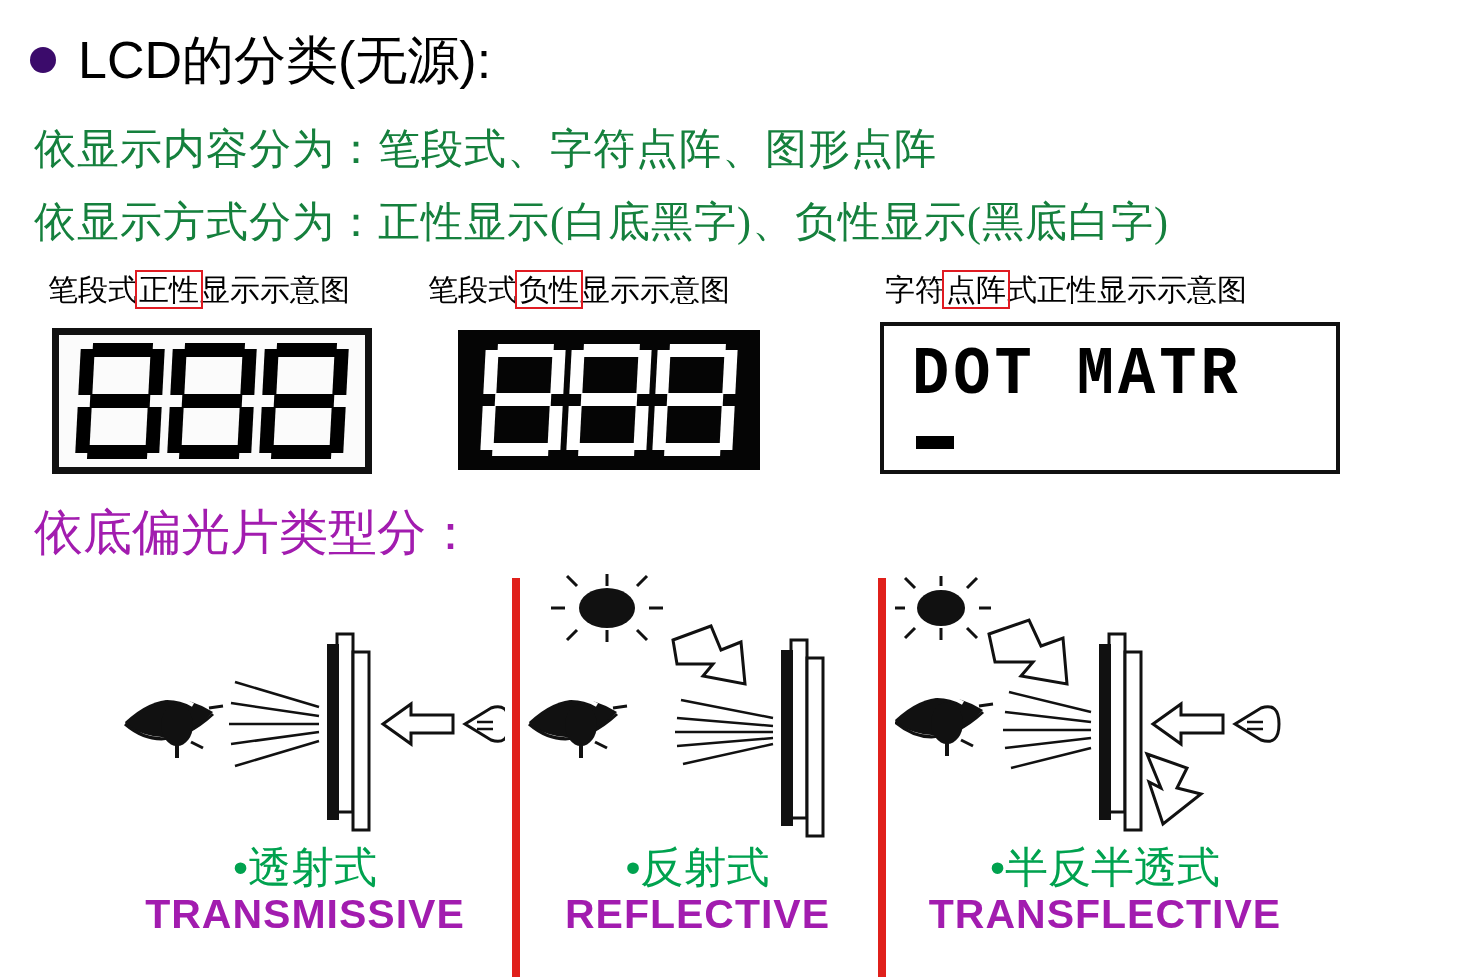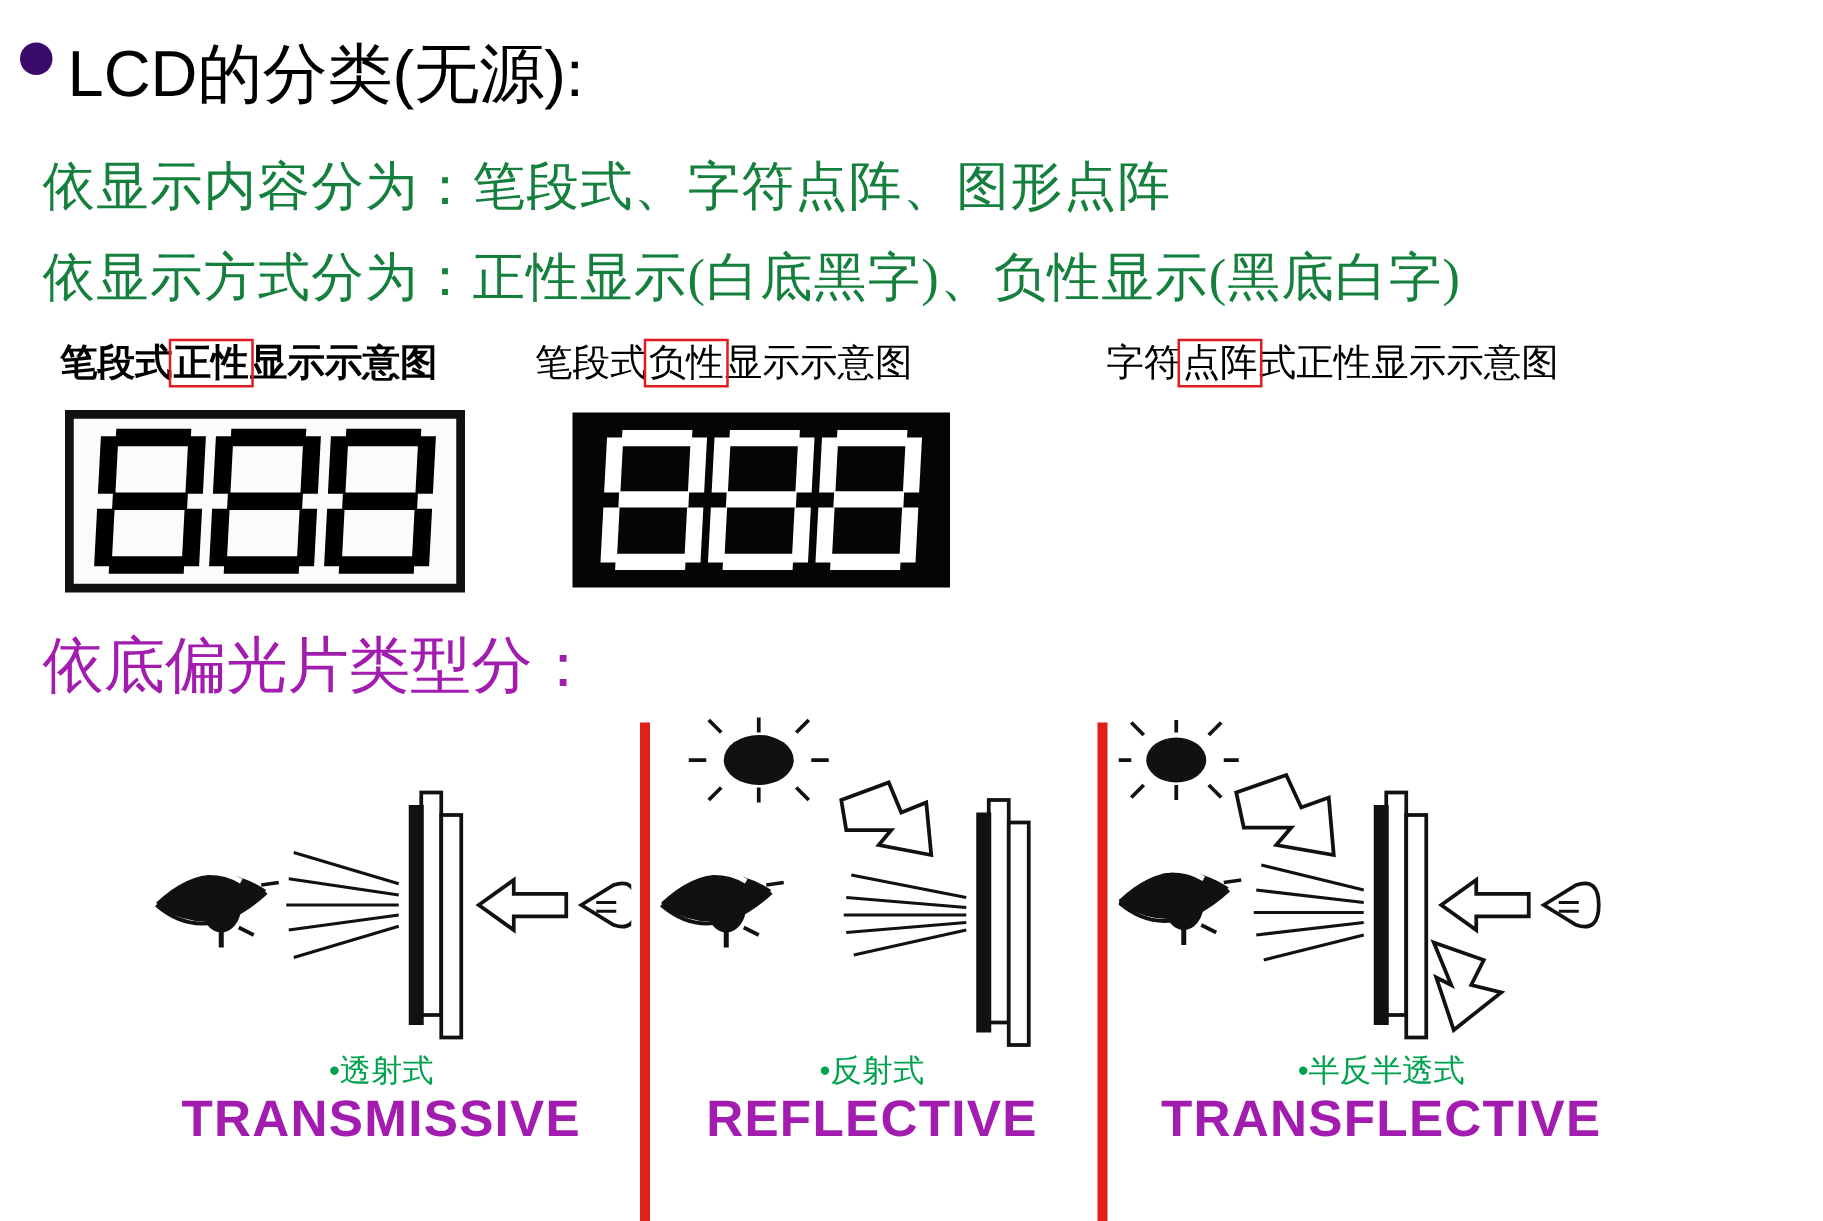--- a/index.html
+++ b/index.html
@@ -7,22 +7,22 @@
     width:1458px;height:977px;
     background:#ffffff;
     font-family:"Liberation Serif", serif;
     overflow:hidden;
     position:relative;
   }
   .slide{position:relative;width:1458px;height:977px;}
 
   
   .title-row{
-    position:absolute;left:16px;top:34px;
-    display:flex;align-items:flex-start;gap:12px;
+    position:absolute;left:30px;top:34px;
+    display:flex;align-items:center;gap:22px;
   }
   .bullet{
     width:26px;height:26px;border-radius:50%;
     background:#3B0B6B;flex:0 0 auto;
   }
   .title-text{
     font-family:"Liberation Sans", sans-serif;
     font-size:52px;color:#000;line-height:1;white-space:nowrap;
   }
   .line2,.line3{
@@ -37,21 +37,21 @@
   .cap{
     position:absolute;
     font-family:"Liberation Serif", serif;
     font-size:30px;color:#000;white-space:nowrap;
   }
   .cap .boxed{
     outline:2.5px solid #E01B22;
     outline-offset:1px;
     padding:0 1px;
   }
-  #cap-positive{left:48px;top:270px;font-weight:bold;}
+  #cap-positive{left:48px;top:270px;}
   #cap-negative{left:428px;top:270px;}
   #cap-dotmatrix{left:885px;top:270px;text-align:center;}
 
   
   .seg-box{position:absolute;box-sizing:border-box;}
   #lcd-positive{
     left:52px;top:328px;width:320px;height:146px;
     border:7px solid #111;background:#fbfbfb;
   }
   #lcd-negative{
@@ -122,21 +122,21 @@
 
   .panel{position:absolute;top:0;height:405px;}
   #panel-transmissive{left:105px;width:400px;}
   #panel-reflective{left:525px;width:345px;}
   #panel-transflective{left:895px;width:420px;}
 
   .panel-figure{position:absolute;left:0;top:0;width:100%;height:280px;}
   .panel-labels{position:absolute;left:0;top:272px;width:100%;text-align:center;}
   .label-cn{
     font-family:"Liberation Sans", sans-serif;
-    font-size:25px;color:#00A24F;line-height:1.1;white-space:nowrap;
+    font-size:43px;color:#00A24F;line-height:1.1;white-space:nowrap;
   }
   .label-en{
     font-family:"Liberation Sans", sans-serif;
     font-weight:bold;font-size:41px;color:#a21caf;
     letter-spacing:1px;line-height:1.15;white-space:nowrap;
   }
 </style>
 </head>
 <body>
 
@@ -219,20 +219,24 @@
         <span class="seg v tr"></span>
         <span class="seg v br"></span>
         <span class="seg h bot"></span>
         <span class="seg v bl"></span>
         <span class="seg v tl"></span>
         <span class="seg h mid"></span>
       </div>
     </div>
   </div>
 
+  <div id="lcd-dotmatrix">
+    <div class="dm-line">DOT MATR</div>
+    <div class="dm-cursor"></div>
+  </div>
 
   <div id="polarizer-heading">依底偏光片类型分：</div>
 
   <div id="panels">
 
     <div class="divider" id="divider-1"></div>
     <div class="divider" id="divider-2"></div>
 
     <div class="panel" id="panel-transmissive">
       <div class="panel-figure">

